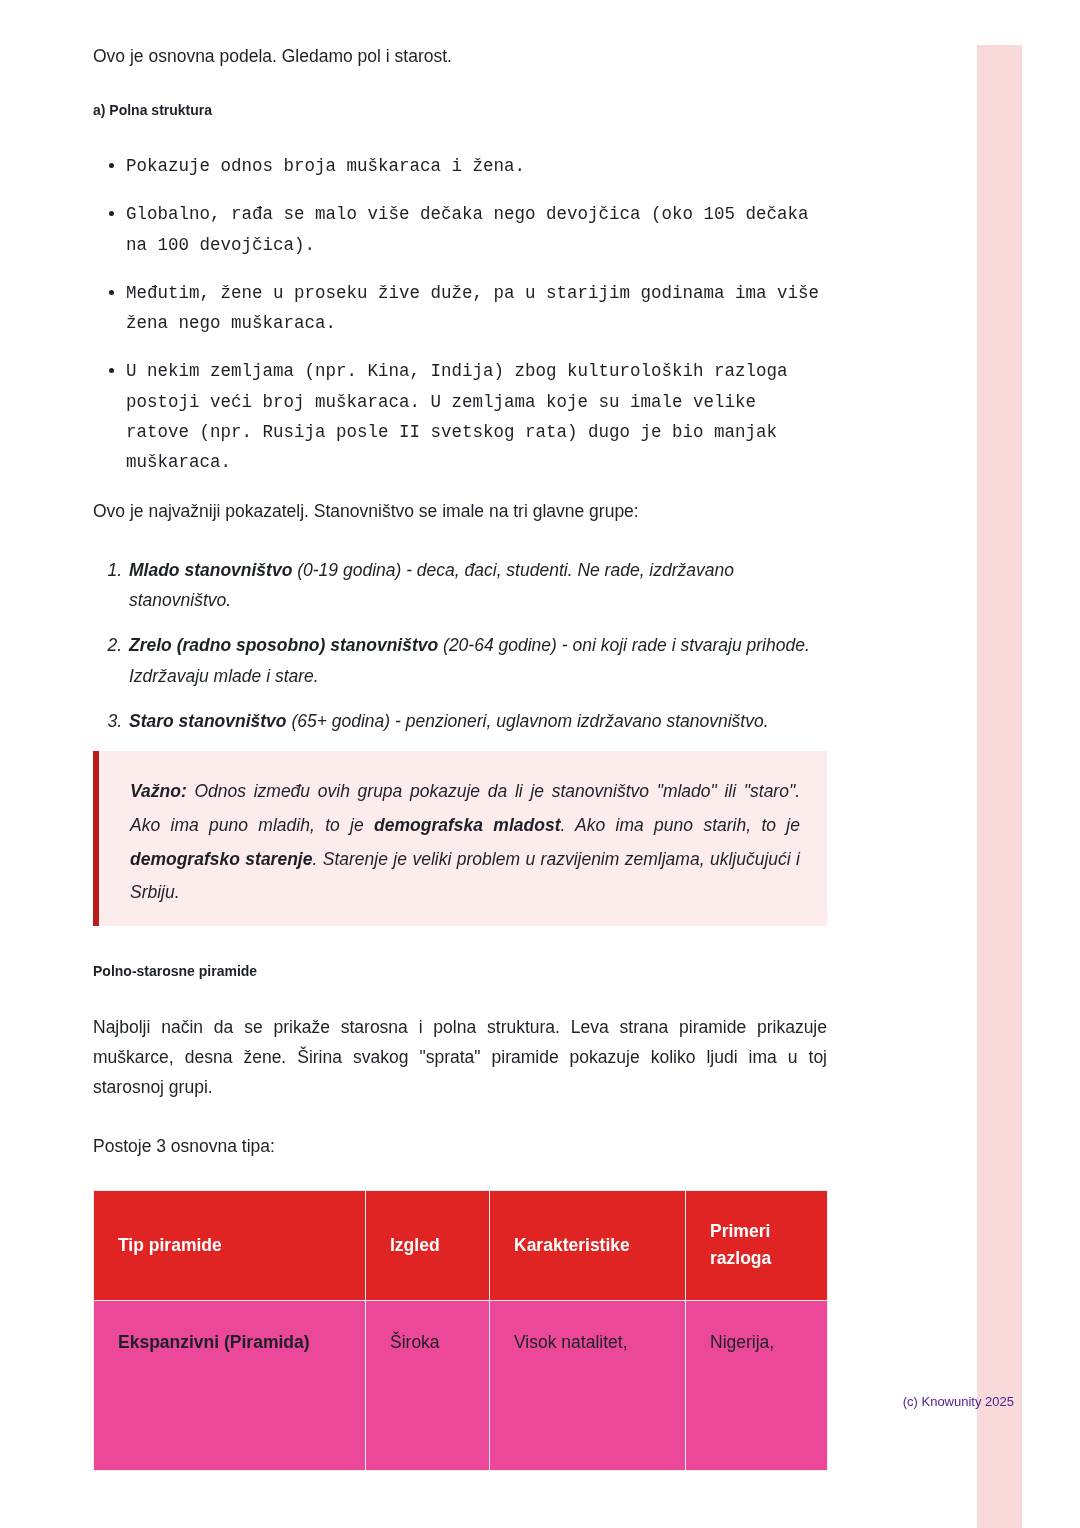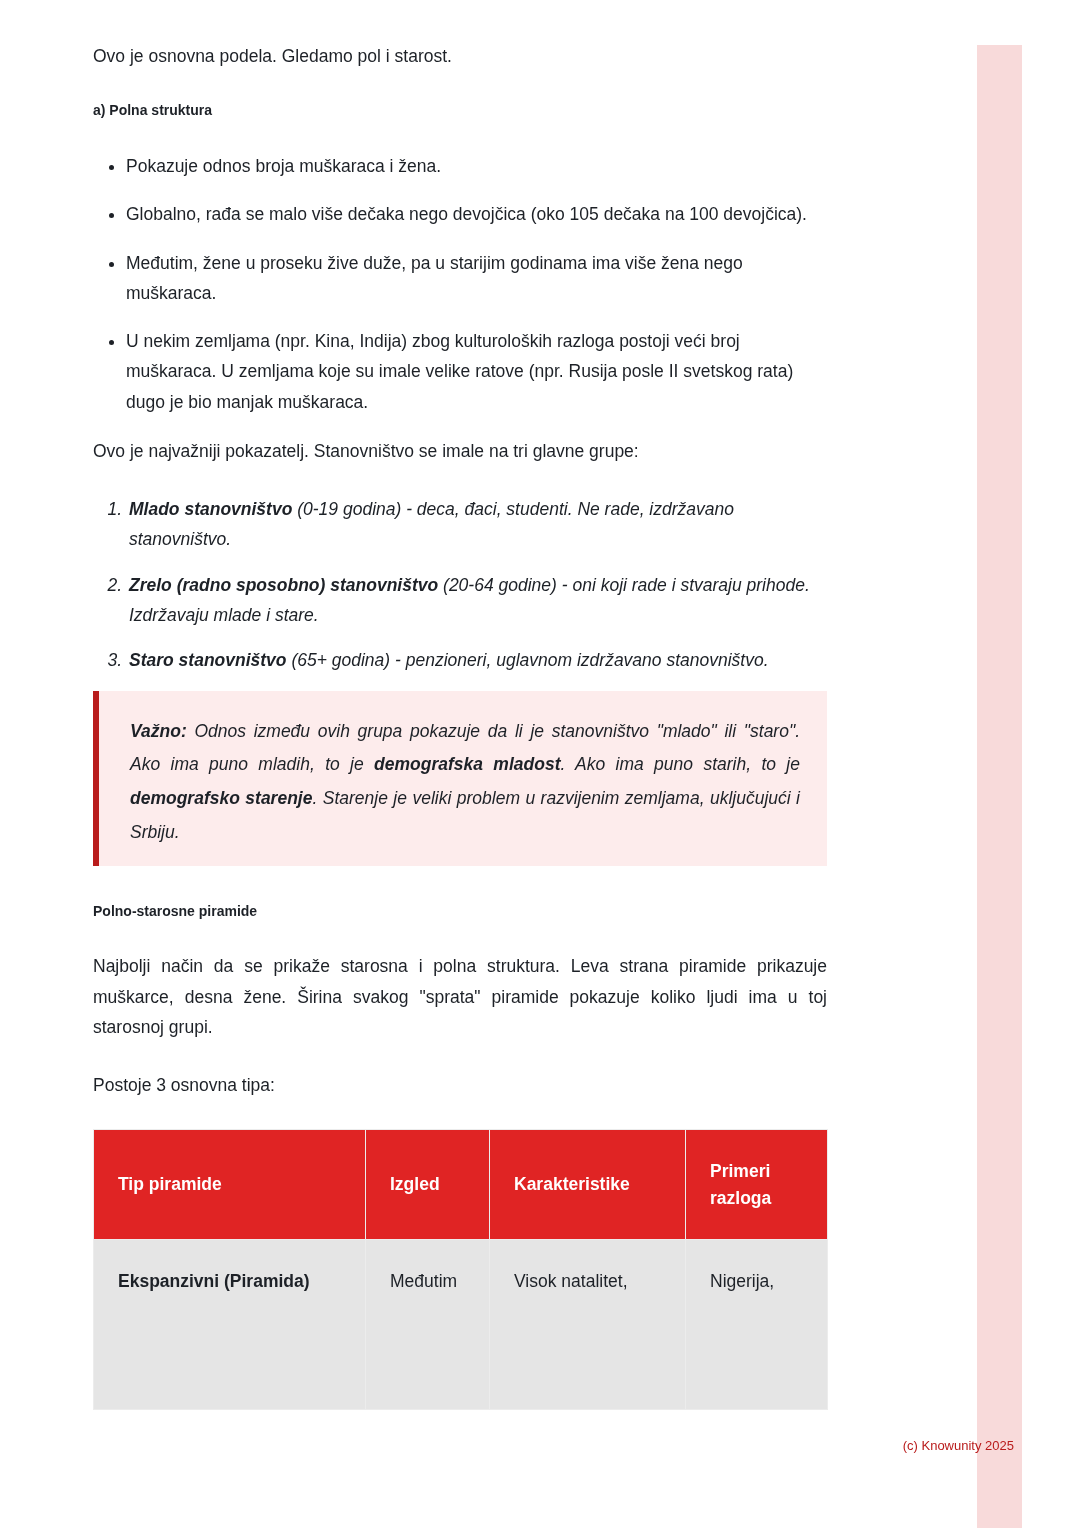--- a/index.html
+++ b/index.html
@@ -20,21 +20,21 @@
   }
   .content {
     position: absolute; left: 93px; top: 42px;
     width: 734px;
     font-size: 17.5px;
     line-height: 1.62;
     z-index: 1;
   }
   .content p { margin: 0 0 29px; }
   .h { font-weight: bold; margin: 0 0 29px; font-size: 14px; }
-  ul.bullets { margin: 0 0 20px; padding-left: 33px; }
+  ul.bullets { margin: 0 0 20px; padding-left: 33px; font-family: Liberation Mono, monospace; }
   ul.bullets li { margin-bottom: 18px; line-height: 1.73; }
   ol.numbered { margin: 0 0 12px; padding-left: 34px; }
   ol.numbered li { margin-bottom: 15px; line-height: 1.73; padding-left: 2px; font-style: italic; }
   .b { font-weight: bold; }
   .callout {
     background: var(--callout_bg, #fdecec);
     border-left: 6px solid var(--callout_border, #b91c1c);
     padding: 24px 27px 16px 31px;
     margin: 4px 0 34px;
     font-style: italic;
@@ -59,27 +59,27 @@
     font-weight: bold;
     padding: 18px 24px;
     height: 110px;
     vertical-align: middle;
     line-height: 1.55;
   }
   table.pyramids td {
     padding: 27px 24px;
     vertical-align: top;
     height: 170px;
-    background: #e5e5e5;
+    background: #ec4899;
     line-height: 1.6;
   }
   .watermark {
-    position: absolute; top: 1438px; right: 66px;
+    position: absolute; top: 1394px; right: 66px;
     font-size: 13px;
-    color: #b91c1c;
+    color: #4c1d95;
     z-index: 2;
   }
 </style>
 </head>
 <body>
 
 <div class="accent-strip"></div>
 
 <div class="content">
 
@@ -124,21 +124,21 @@
       <tr>
         <th>Tip piramide</th>
         <th>Izgled</th>
         <th>Karakteristike</th>
         <th>Primeri razloga</th>
       </tr>
     </thead>
     <tbody>
       <tr>
         <td class="b">Ekspanzivni (Piramida)</td>
-        <td>Međutim</td>
+        <td>Široka</td>
         <td>Visok natalitet,</td>
         <td>Nigerija,</td>
       </tr>
     </tbody>
   </table>
 
 </div>
 
 <div class="watermark">(c) Knowunity 2025</div>
 

